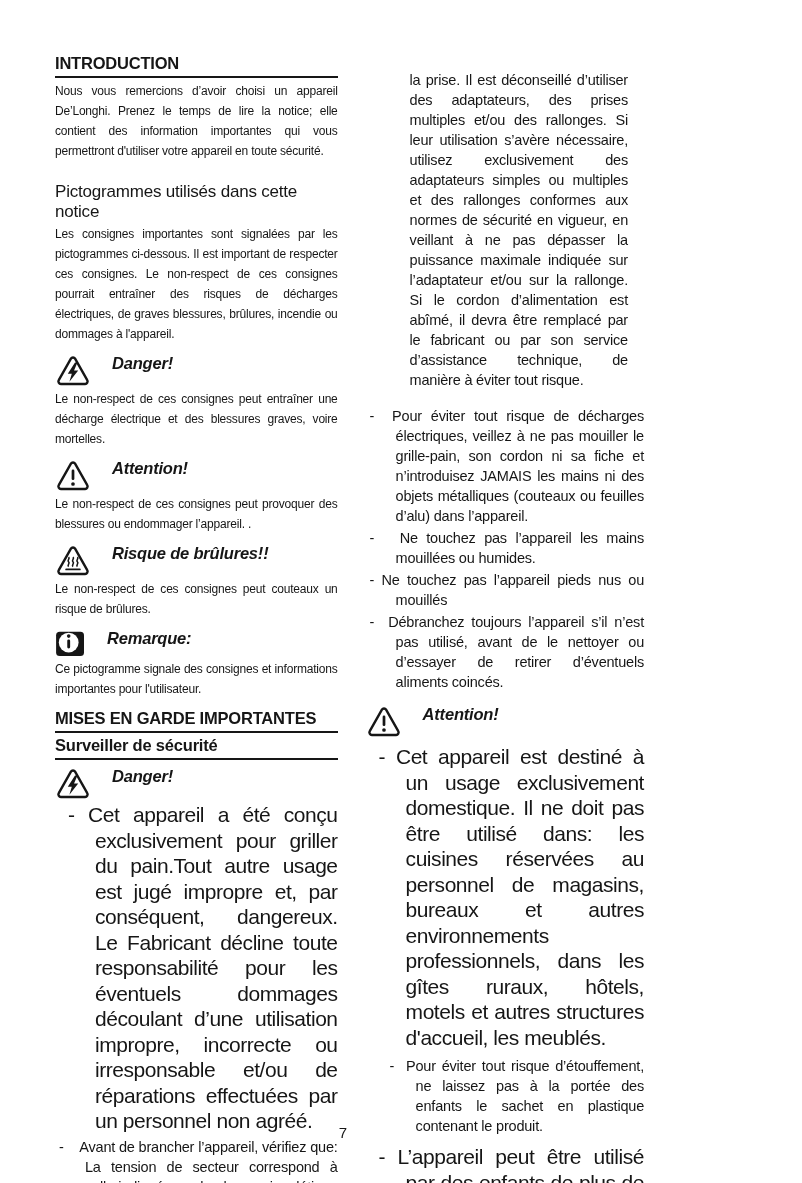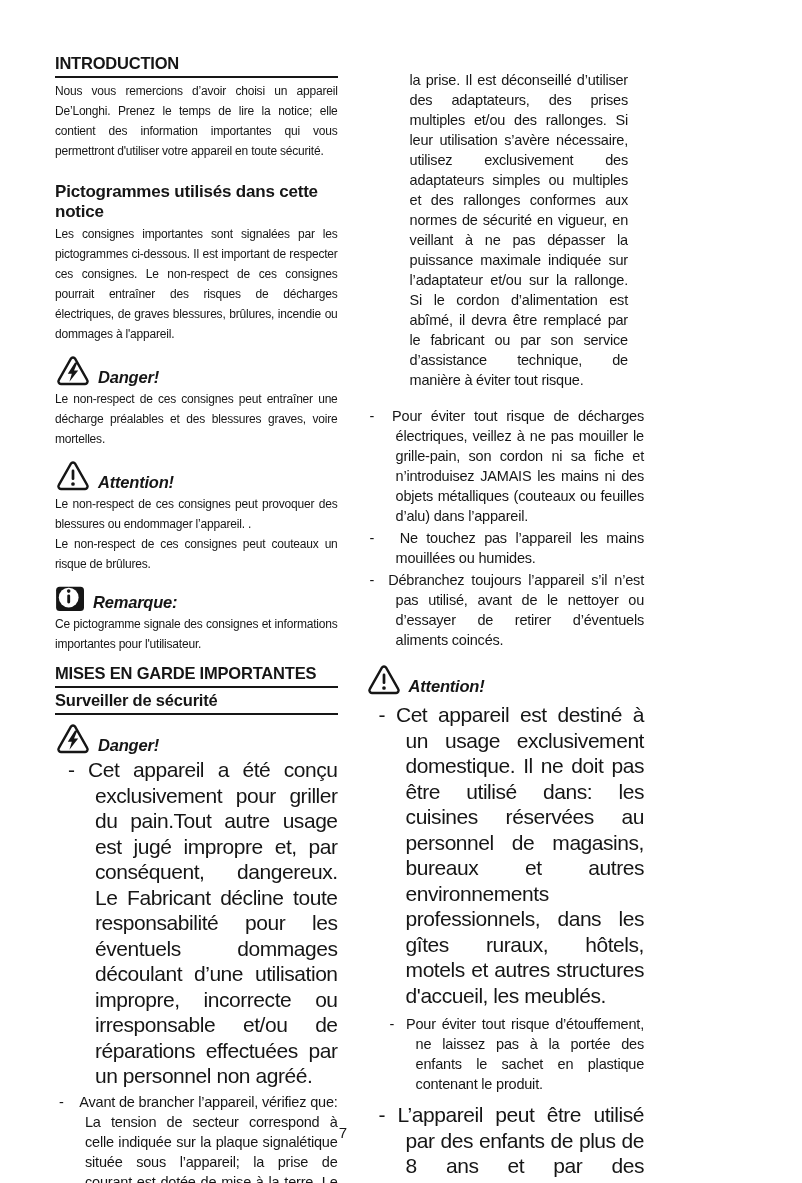--- a/index.html
+++ b/index.html
@@ -16,31 +16,31 @@
   }
   .col{width:339px;letter-spacing:-0.2px;}
   .col-left{width:337px;}
   .col-right{width:332px;}
 
   h1.rule{
     font-size:16.5px;font-weight:bold;margin:0 0 3px 0;
     border-bottom:2px solid #161616;padding-bottom:3px;letter-spacing:-0.2px;
   }
   h2.plain{
-    font-size:17px;font-weight:bold;margin:21px 0 2px 0;letter-spacing:-0.2px;
+    font-size:17px;font-weight:normal;margin:21px 0 2px 0;letter-spacing:-0.2px;
   }
   h2.rule2{
     font-size:16.5px;font-weight:bold;margin:3px 0 6px 0;
     border-bottom:2px solid #161616;padding-bottom:3px;letter-spacing:-0.2px;
   }
   p.body{
     font-size:12px;line-height:20px;margin:0;text-align:justify;
   }
   .icon-row{
-    display:flex;align-items:flex-end;gap:7px;margin:11px 0 2px 0;
+    display:flex;gap:21px;margin:11px 0 2px 0;
   }
   .icon-row .lbl{
     font-size:16.5px;font-weight:bold;font-style:italic;line-height:1;
     padding-bottom:2px;letter-spacing:-0.2px;
   }
   .tri{display:block;}
   .li-lg{
     font-size:21px;line-height:25.5px;letter-spacing:-0.45px;
     padding-left:40px;text-indent:-27px;text-align:justify;margin:2px 0 3px 0;
   }
@@ -74,34 +74,46 @@
 
       <div class="icon-row">
         <span>
           <svg class="tri" width="36" height="32" viewBox="0 0 44 40">
             <path d="M19.4 4.6 L4.2 31.5 a3.1 3.1 0 0 0 2.7 4.7 h30.2 a3.1 3.1 0 0 0 2.7-4.7 L24.6 4.6 a3 3 0 0 0-5.2 0 Z" fill="none" stroke="#161616" stroke-width="3" stroke-linejoin="round"></path>
             <path d="M24.5 9.5 L15.5 23.5 h5 L17.5 33.5 L28.5 19.5 h-5.2 L27.5 9.5 Z" fill="#161616"></path>
           </svg>
         </span>
         <span class="lbl">Danger!</span>
       </div>
-      <p class="body">Le non-respect de ces consignes peut entraîner une décharge préalables et des blessures graves, voire mortelles.</p>
+      <p class="body">Le non-respect de ces consignes peut entraîner une décharge électrique et des blessures graves, voire mortelles.</p>
 
       <div class="icon-row">
         <span>
           <svg class="tri" width="36" height="32" viewBox="0 0 44 40">
             <path d="M19.4 4.6 L4.2 31.5 a3.1 3.1 0 0 0 2.7 4.7 h30.2 a3.1 3.1 0 0 0 2.7-4.7 L24.6 4.6 a3 3 0 0 0-5.2 0 Z" fill="none" stroke="#161616" stroke-width="3" stroke-linejoin="round"></path>
             <rect x="20.3" y="12" width="3.4" height="13" rx="1.6" fill="#161616"></rect>
             <circle cx="22" cy="30" r="2.3" fill="#161616"></circle>
           </svg>
         </span>
         <span class="lbl">Attention!</span>
       </div>
       <p class="body">Le non-respect de ces consignes peut provoquer des blessures ou endommager l’appareil. .</p>
 
+      <div class="icon-row">
+        <span>
+          <svg class="tri" width="36" height="32" viewBox="0 0 44 40">
+            <path d="M19.4 4.6 L4.2 31.5 a3.1 3.1 0 0 0 2.7 4.7 h30.2 a3.1 3.1 0 0 0 2.7-4.7 L24.6 4.6 a3 3 0 0 0-5.2 0 Z" fill="none" stroke="#161616" stroke-width="3" stroke-linejoin="round"></path>
+            <path d="M13.5 30.5 h17" stroke="#161616" stroke-width="2.4" stroke-linecap="round"></path>
+            <path d="M16.5 15 c2.4 2 -2.4 4 0 6 c2.4 2 -2.4 4 0 6" fill="none" stroke="#161616" stroke-width="2"></path>
+            <path d="M22 15 c2.4 2 -2.4 4 0 6 c2.4 2 -2.4 4 0 6" fill="none" stroke="#161616" stroke-width="2"></path>
+            <path d="M27.5 15 c2.4 2 -2.4 4 0 6 c2.4 2 -2.4 4 0 6" fill="none" stroke="#161616" stroke-width="2"></path>
+          </svg>
+        </span>
+        <span class="lbl">Risque de brûlures!!</span>
+      </div>
       <p class="body">Le non-respect de ces consignes peut couteaux un risque de brûlures.</p>
 
       <div class="icon-row">
         <span>
           <svg class="tri" width="31" height="27" viewBox="0 0 34 30">
             <rect x="1" y="2" width="31" height="27" rx="4" fill="#161616"></rect>
             <circle cx="15" cy="14" r="11" fill="#ffffff"></circle>
             <rect x="13.4" y="10.5" width="3.2" height="10" rx="1.5" fill="#161616"></rect>
             <circle cx="15" cy="6.8" r="2" fill="#161616"></circle>
           </svg>
@@ -125,20 +137,21 @@
 
       <div class="li-lg">- Cet appareil a été conçu exclusivement pour griller du pain.Tout autre usage est jugé impropre et, par conséquent, dangereux. Le Fabricant décline toute responsabilité pour les éventuels dommages découlant d’une utilisation impropre, incorrecte ou irresponsable et/ou de réparations effectuées par un personnel non agréé.</div>
       <div class="li-sm">-&nbsp;&nbsp;&nbsp;&nbsp;Avant de brancher l’appareil, vérifiez que: La tension de secteur correspond à celle indiquée sur la plaque signalétique située sous l’appareil; la prise de courant est dotée de mise à la terre. Le Fabricant décline toute responsabilité en cas de dommage découlant de l’inobservation de cette règle.</div>
 
     </div>
 
     <div class="col col-right">
       <p class="cont-para">la prise. Il est déconseillé d’utiliser des adaptateurs, des prises multiples et/ou des rallonges. Si leur utilisation s’avère nécessaire, utilisez exclusivement des adaptateurs simples ou multiples et des rallonges conformes aux normes de sécurité en vigueur, en veillant à ne pas dépasser la puissance maximale indiquée sur l’adaptateur et/ou sur la rallonge. Si le cordon d’alimentation est abîmé, il devra être remplacé par le fabricant ou par son service d’assistance technique, de manière à éviter tout risque.</p>
       <div class="li-sm">-&nbsp;&nbsp;Pour éviter tout risque de décharges électriques, veillez à ne pas mouiller le grille-pain, son cordon ni sa fiche et n’introduisez JAMAIS les mains ni des objets métalliques (couteaux ou feuilles d’alu) dans l’appareil.</div>
       <div class="li-sm">-&nbsp;&nbsp;&nbsp;Ne touchez pas l’appareil les mains mouillées ou humides.</div>
+      <div class="li-sm">-&nbsp;Ne touchez pas l’appareil pieds nus ou mouillés</div>
       <div class="li-sm">-&nbsp;&nbsp;Débranchez toujours l’appareil s’il n’est pas utilisé, avant de le nettoyer ou d’essayer de retirer d’éventuels aliments coincés.</div>
 
       <div class="icon-row" style="margin-top:14px;margin-bottom:6px;">
         <span>
           <svg class="tri" width="36" height="32" viewBox="0 0 44 40">
             <path d="M19.4 4.6 L4.2 31.5 a3.1 3.1 0 0 0 2.7 4.7 h30.2 a3.1 3.1 0 0 0 2.7-4.7 L24.6 4.6 a3 3 0 0 0-5.2 0 Z" fill="none" stroke="#161616" stroke-width="3" stroke-linejoin="round"></path>
             <rect x="20.3" y="12" width="3.4" height="13" rx="1.6" fill="#161616"></rect>
             <circle cx="22" cy="30" r="2.3" fill="#161616"></circle>
           </svg>
         </span>

